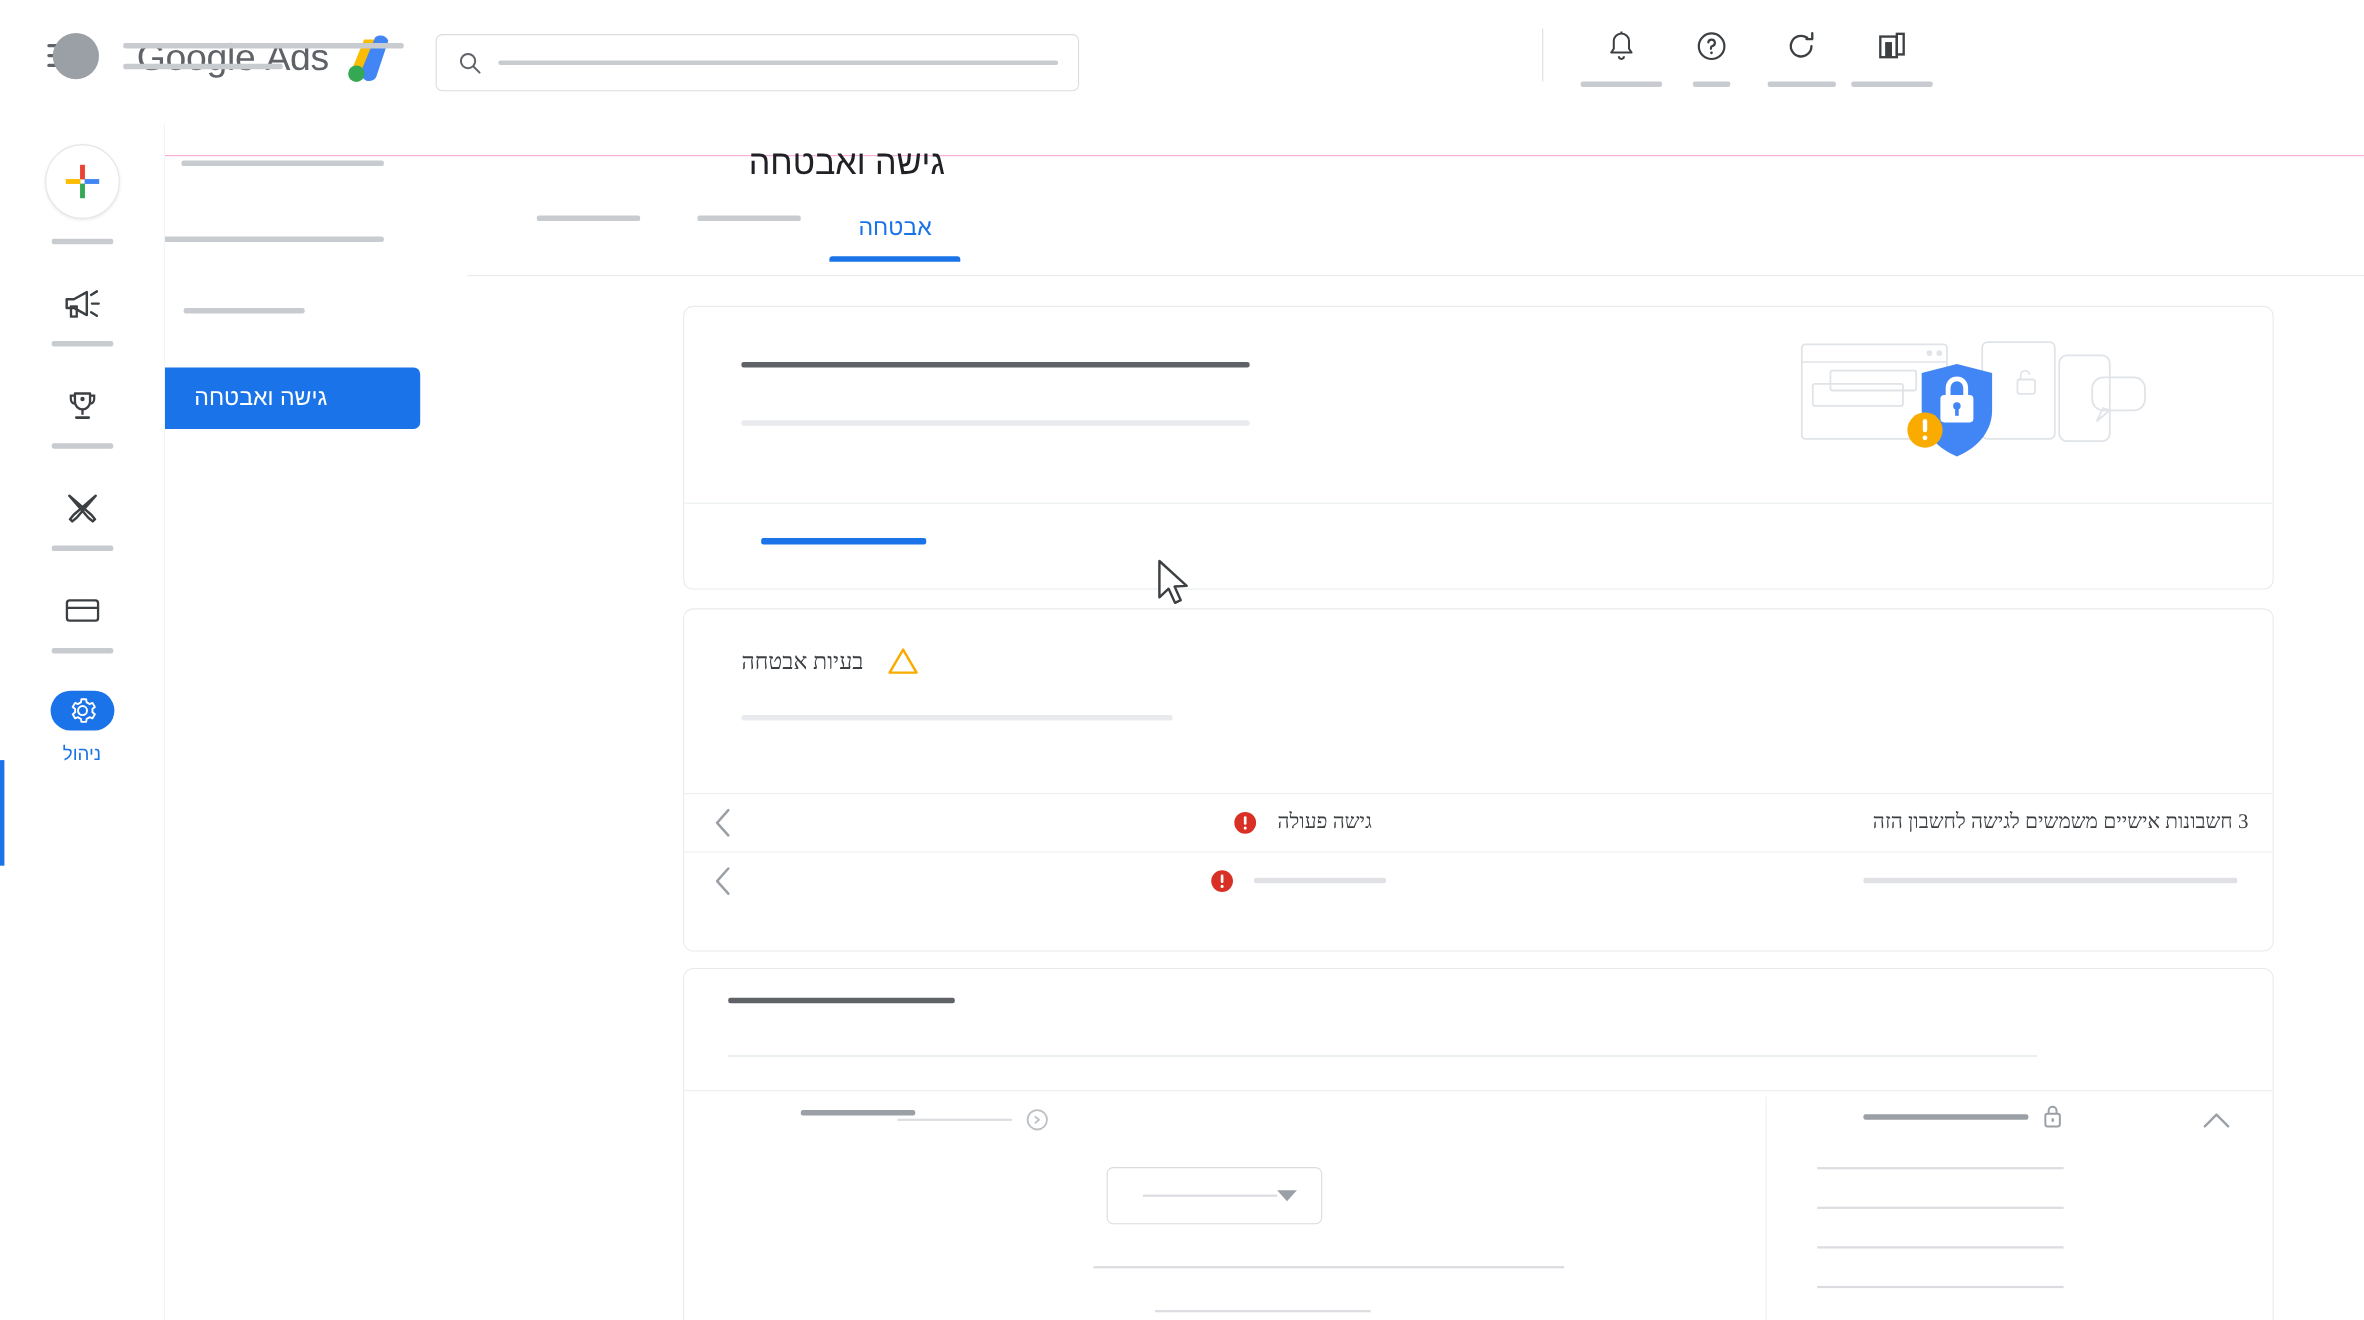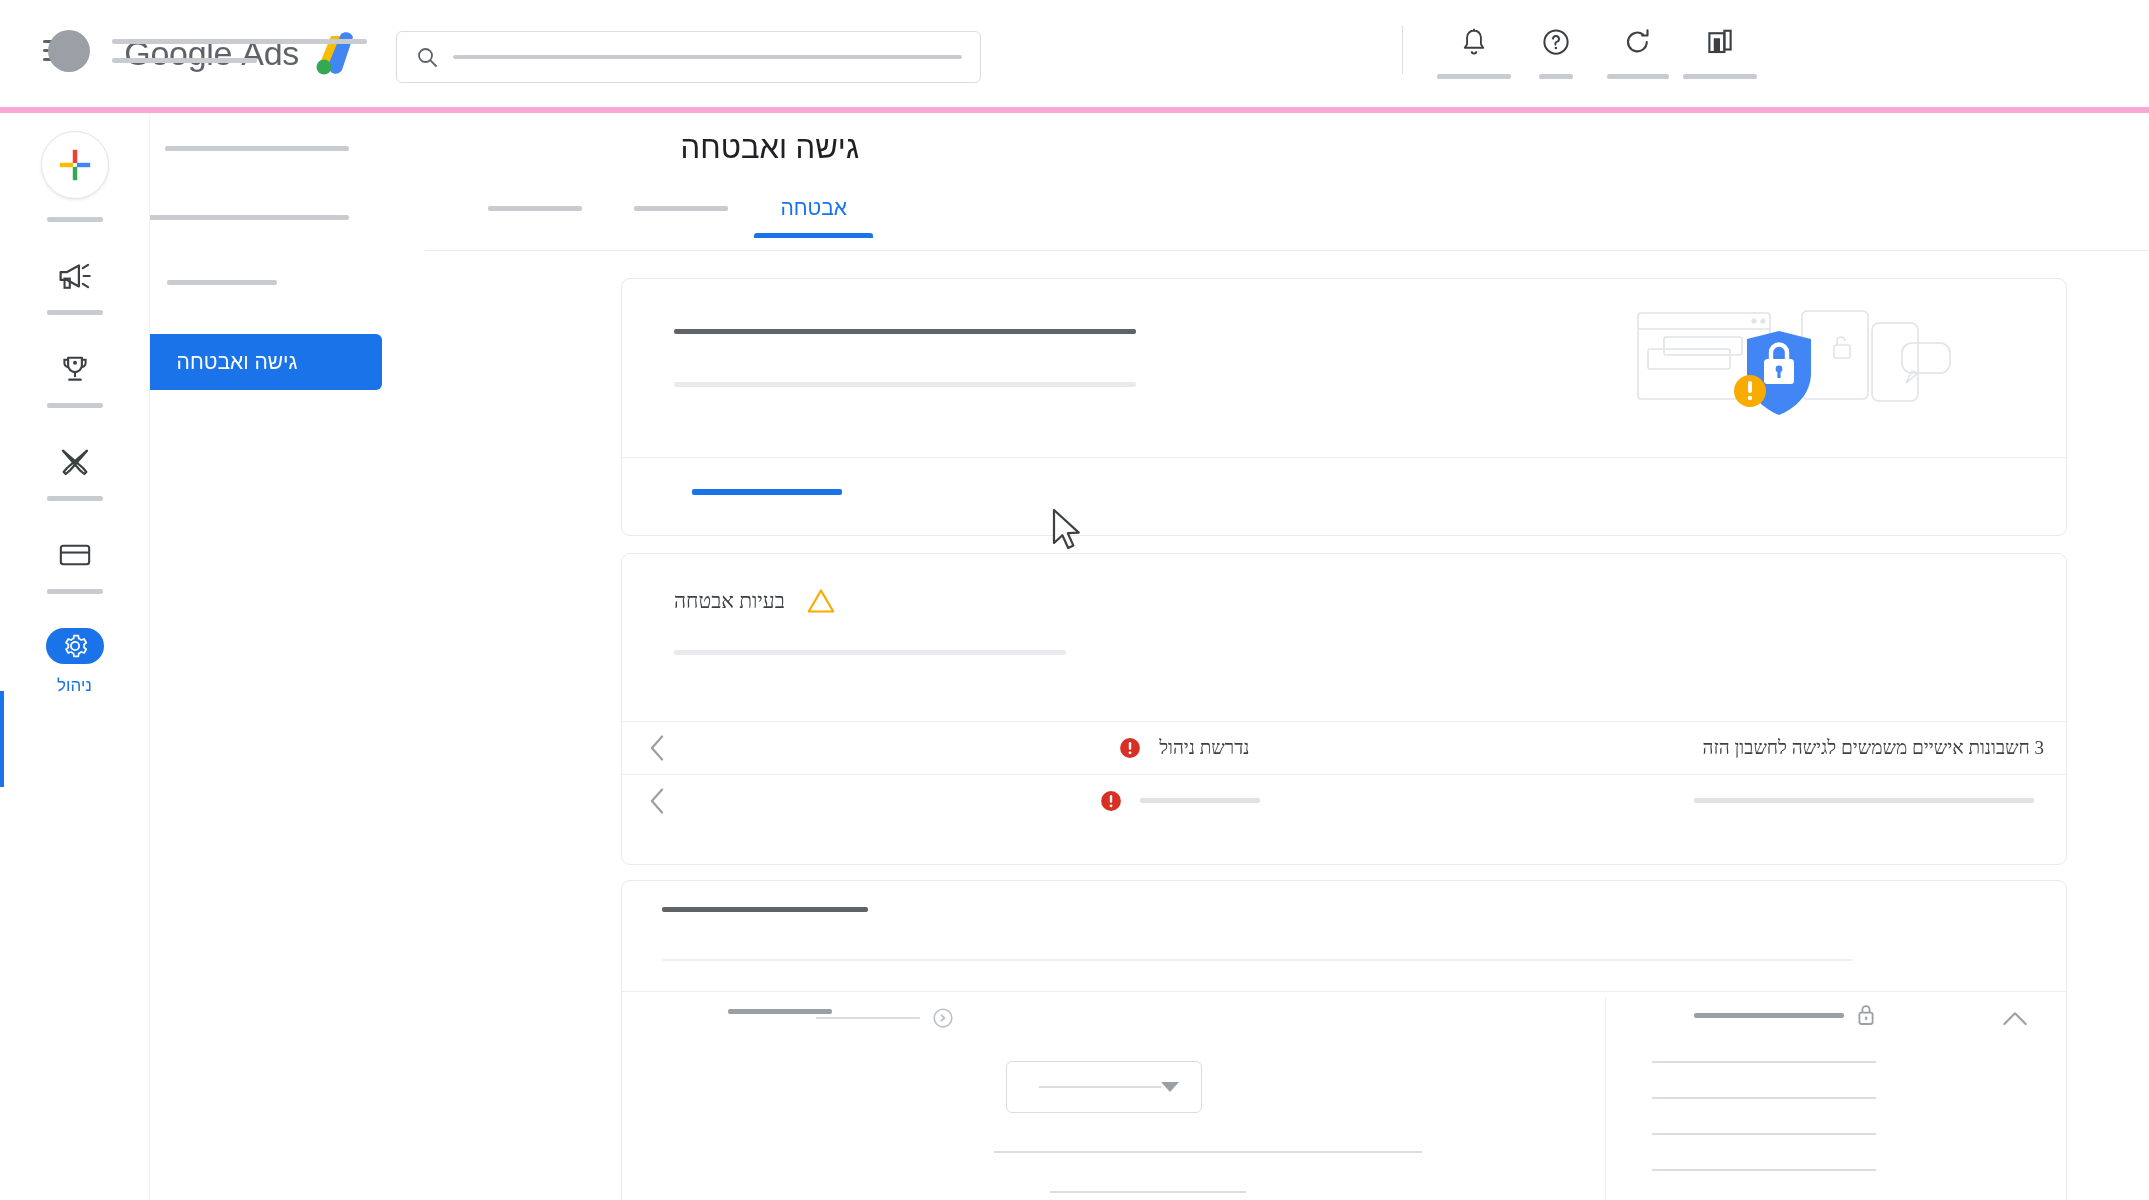--- a/index.html
+++ b/index.html
@@ -16,23 +16,23 @@
   .bar { background: #c8ccd0; border-radius: 2px; height: 5px; display: block; }
   .bar.dark { background: #9aa0a6; }
   .bar.darker { background: #5f6368; }
   .bar.light { background: #dfe1e5; }
   .bar.vlight { background: #e8eaed; }
   .bar.blue { background: #1a73e8; height: 6px; }
   .bar.h4 { height: 4px; }
 
   
   .topbar {
-    position: absolute; top: 0; right: 0; left: 0; height: 113px;
+    position: absolute; top: 0; right: 0; left: 0; height: 142px;
     background: #ffffff;
-    border-bottom: 6px solid #f9a8d4;
+    border-bottom: 1px solid #f9a8d4;
   }
   .brand {
     position: absolute; top: 30px; right: 1784px;
     display: flex; align-items: center; gap: 16px;
   }
   .brand-text { font-size: 34px; color: #5f6368; letter-spacing: -0.3px; white-space: nowrap; direction: ltr; }
   .brand-text b { font-weight: 400; color: #5f6368; }
   .hamburger {
     position: absolute; top: 40px; right: 2076px;
     width: 30px; height: 24px; cursor: pointer;
@@ -69,21 +69,21 @@
     position: absolute; top: 130px; right: 1290px;
     font-size: 31px; color: #202124; font-weight: 400; white-space: nowrap;
   }
   .header-bars { position: absolute; top: 146px; right: 1800px; }
   .header-bars .b1 { width: 184px; }
   .header-bars .b2 { width: 200px; margin-top: 64px; }
   .header-bars .b3 { width: 110px; margin-top: 60px; margin-right: 72px; }
 
   .tabs {
     position: absolute; top: 196px; right: 1276px;
-    display: flex; align-items: center; gap: 0; direction: rtl;
+    display: flex; align-items: flex-start; gap: 0; direction: rtl;
   }
   .tab { padding: 0 26px 18px 26px; cursor: pointer; position: relative; }
   .tab .label { font-size: 21px; color: #1a73e8; white-space: nowrap; }
   .tab .ghost { width: 94px; }
   .tab.active::after {
     content: ""; position: absolute; bottom: 0; right: 0; left: 0;
     height: 5px; background: #1a73e8; border-radius: 3px 3px 0 0;
   }
   .tabs-rule { position: absolute; top: 250px; right: 0; left: 425px; height: 1px; background: #e8eaed; }
 
@@ -336,21 +336,21 @@
       <svg width="28" height="26" viewBox="0 0 24 22">
         <path d="M12 2 L22.5 20 H1.5 Z" fill="none" stroke="#f9ab00" stroke-width="1.9" stroke-linejoin="round"></path>
       </svg>
       <span class="ttl">בעיות אבטחה</span>
     </div>
     <span class="bar vlight issues-sub"></span>
 
     <div class="issue-row r1">
       <span class="desc">3 חשבונות אישיים משמשים לגישה לחשבון הזה</span>
       <div class="mid">
-        <span class="status">נדרשת ניהול</span>
+        <span class="status">גישה פעולה</span>
         <svg width="22" height="22" viewBox="0 0 20 20">
           <circle cx="10" cy="10" r="9" fill="#d93025"></circle>
           <rect x="8.9" y="4.6" width="2.2" height="7" rx="1.1" fill="#ffffff"></rect>
           <circle cx="10" cy="14.4" r="1.3" fill="#ffffff"></circle>
         </svg>
       </div>
       <svg class="chev" width="18" height="28" viewBox="0 0 14 22">
         <path d="M11 2 L3 11 L11 20" fill="none" stroke="#9aa0a6" stroke-width="1.8" stroke-linecap="round" stroke-linejoin="round"></path>
       </svg>
     </div>

